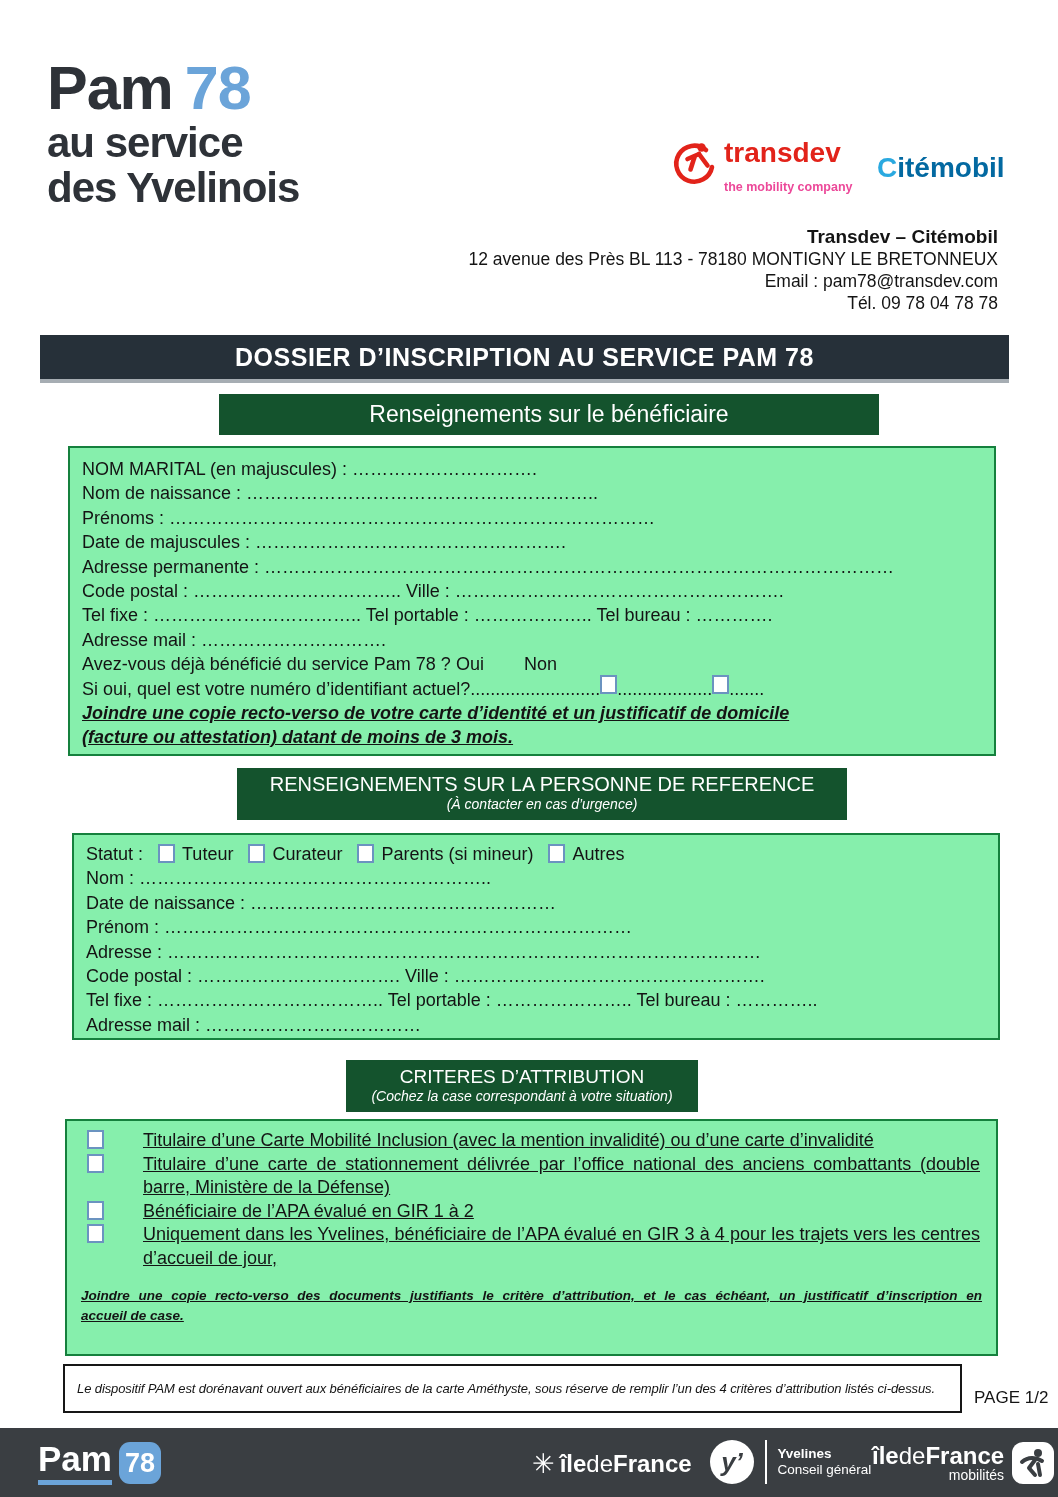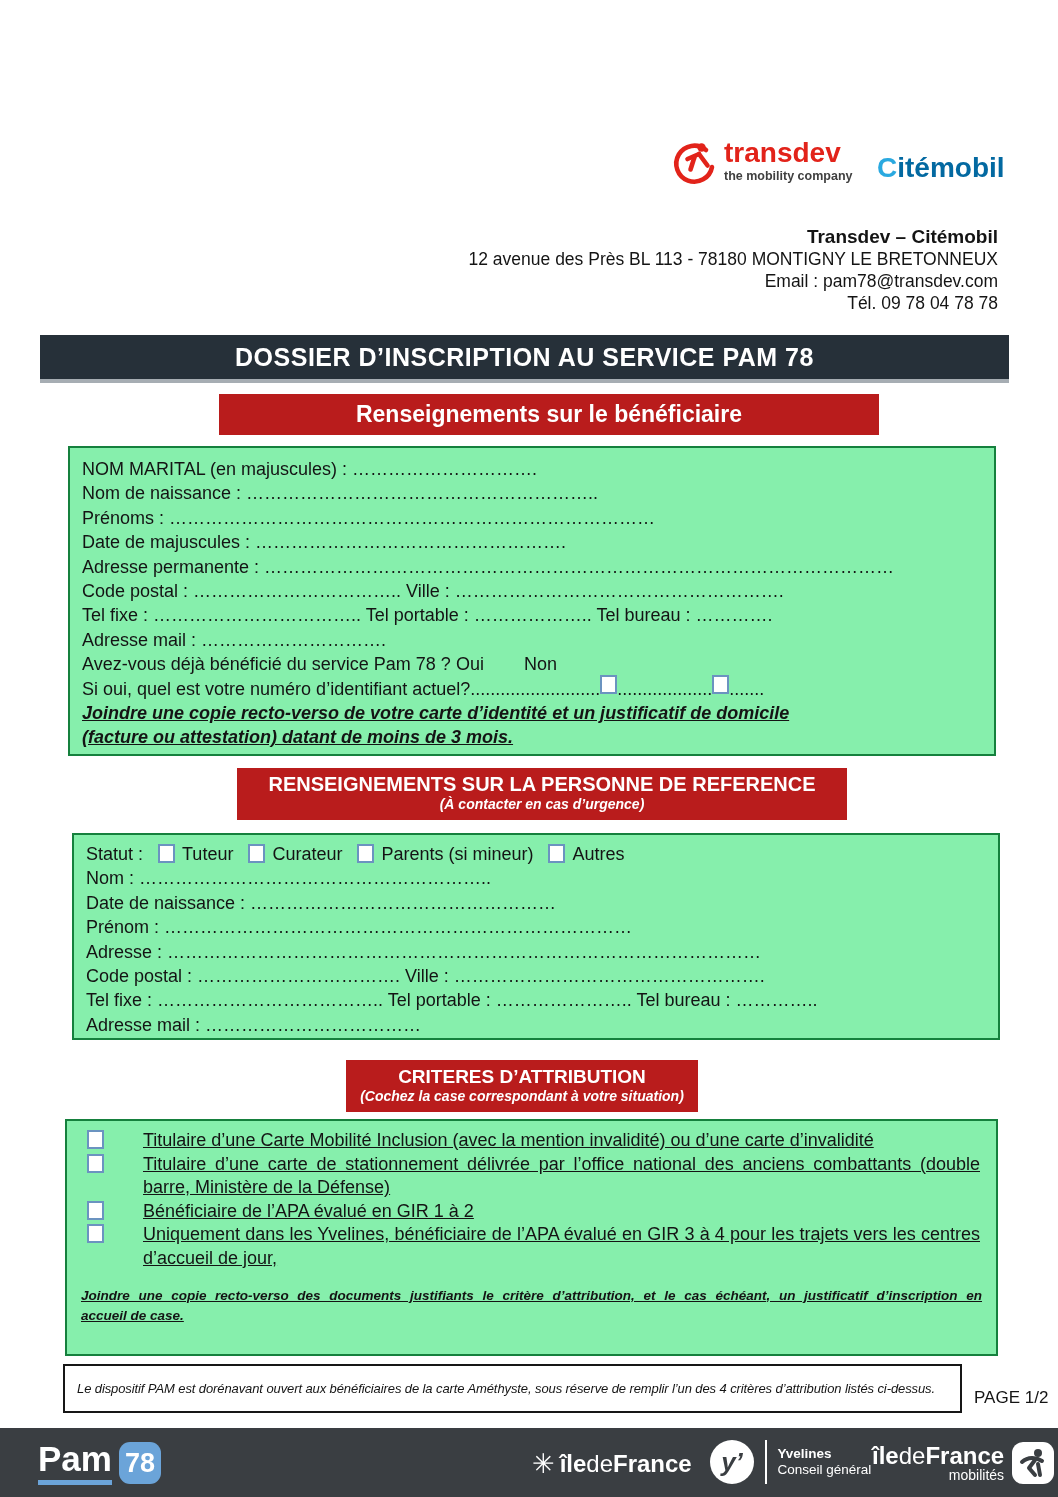--- a/index.html
+++ b/index.html
@@ -9,35 +9,35 @@
   }
   
   .brand { position:absolute; left:47px; top:56px; font-weight:bold; color:#2e3238; letter-spacing:-1px; }
   .brand-line1 { font-size:61px; line-height:64px; }
   .brand-num { color:#6ba4d9; margin-left:12px; }
   .brand-line2 { font-size:42px; line-height:45px; }
   
   .transdev { position:absolute; left:670px; top:138px; display:flex; align-items:flex-start; }
   .transdev-txt { margin-left:4px; }
   .transdev-name { color:#e2231a; font-size:28px; font-weight:bold; letter-spacing:0px; line-height:30px; }
-  .transdev-tag  { color:#404040; font-size:12.5px; font-weight:bold; margin-top:1px; }
+  .transdev-tag  { color:#ec4899; font-size:12.5px; font-weight:bold; margin-top:12px; }
   .citemobil { position:absolute; left:877px; top:152px; font-size:28px; font-weight:bold; letter-spacing:0px; }
   .cite-first { color:#2aa9e0; }
   .cite-rest  { color:#0369a1; }
   
   .contact { position:absolute; right:60px; top:226px; text-align:right; font-size:17.5px; line-height:22px; }
   .contact-name { font-weight:bold; font-size:19px; }
   
   .titlebar {
     position:absolute; left:40px; top:335px; width:969px; height:44px;
     background:#263039; border-bottom:4px solid #a6adb3;
     display:flex; align-items:center; justify-content:center;
     color:#fff; font-size:25px; font-weight:bold; letter-spacing:0.5px;
   }
-  .bluebar { position:absolute; background:#b91c1c; color:#fff; font-weight:bold; text-align:center; }
+  .bluebar { position:absolute; background:#14532d; color:#fff; font-weight:normal; text-align:center; }
   .bluebar-1 { left:219px; top:394px; width:660px; height:41px; font-size:23px; line-height:41px; }
   .bluebar-2 { left:237px; top:768px; width:610px; height:52px; padding-top:4px; box-sizing:border-box; }
   .bluebar-2 .bb-title { font-size:20px; line-height:24px; }
   .bluebar-3 { left:346px; top:1060px; width:352px; height:52px; padding-top:5px; box-sizing:border-box; }
   .bluebar-3 .bb-title { font-size:19px; line-height:23px; }
   .bb-sub { font-size:14px; font-style:italic; line-height:17px; }
   
   .formbox { position:absolute; border:2px solid #15803d; background:#86efac; font-size:18px; line-height:24.4px; box-sizing:border-box; }
   .box-benef { left:68px; top:446px; width:928px; height:310px; padding:9px 12px; }
   .box-ref   { left:72px; top:833px; width:928px; height:207px; padding:7px 12px; }
@@ -85,20 +85,25 @@
   .f-idfm-txt { text-align:right; margin-right:8px; }
   .f-idfm-line1 { font-size:24px; line-height:24px; }
   .f-idfm-line2 { font-size:14px; line-height:15px; }
   .f-idfm-icon { width:42px; height:42px; background:#fff; border-radius:11px; display:flex; align-items:center; justify-content:center; }
 </style>
 </head>
 <body>
 
 <div class="page">
 
+  <div class="brand">
+    <div class="brand-line1"><span>Pam</span><span class="brand-num">78</span></div>
+    <div class="brand-line2">au service</div>
+    <div class="brand-line2">des Yvelinois</div>
+  </div>
 
   <div class="transdev">
     <span>
       <svg width="50" height="52" viewBox="0 0 50 52">
         <path d="M36 12 A 18 18 0 1 0 42 29" fill="none" stroke="#e2231a" stroke-width="4.6" stroke-linecap="round"></path>
         <circle cx="31.5" cy="9.5" r="4.2" fill="#e2231a"></circle>
         <path d="M29 16 L17.5 21" stroke="#e2231a" stroke-width="4.6" stroke-linecap="round"></path>
         <path d="M29 16 L37.5 27.5" stroke="#e2231a" stroke-width="4.6" stroke-linecap="round"></path>
         <path d="M24.5 19 L20.5 31.5" stroke="#e2231a" stroke-width="4.6" stroke-linecap="round"></path>
       </svg>

